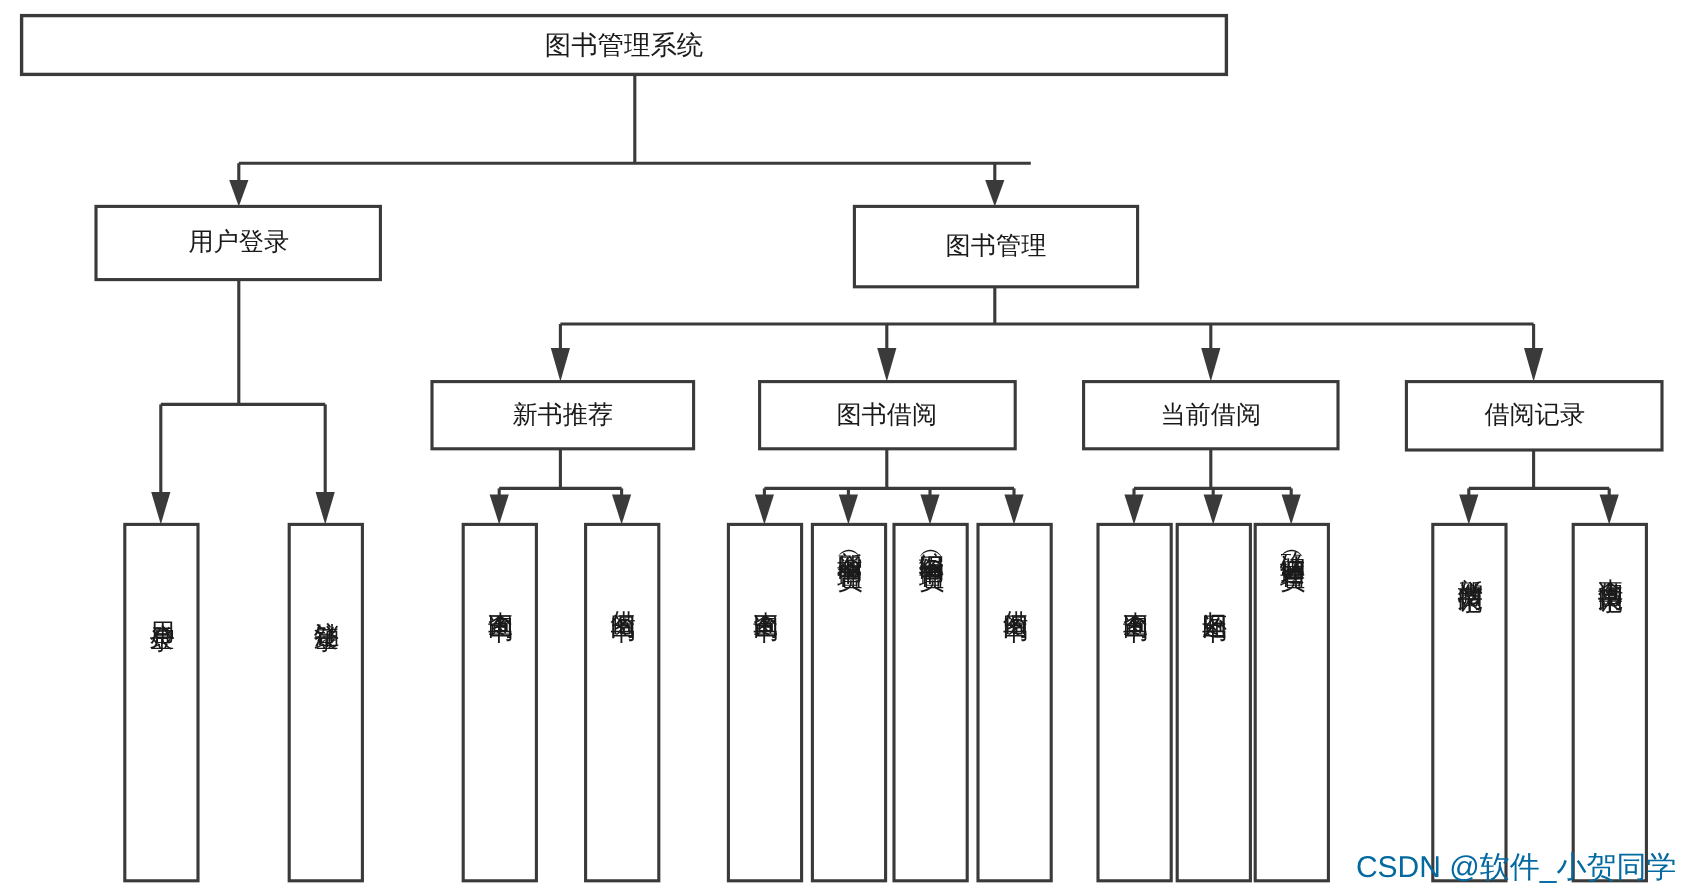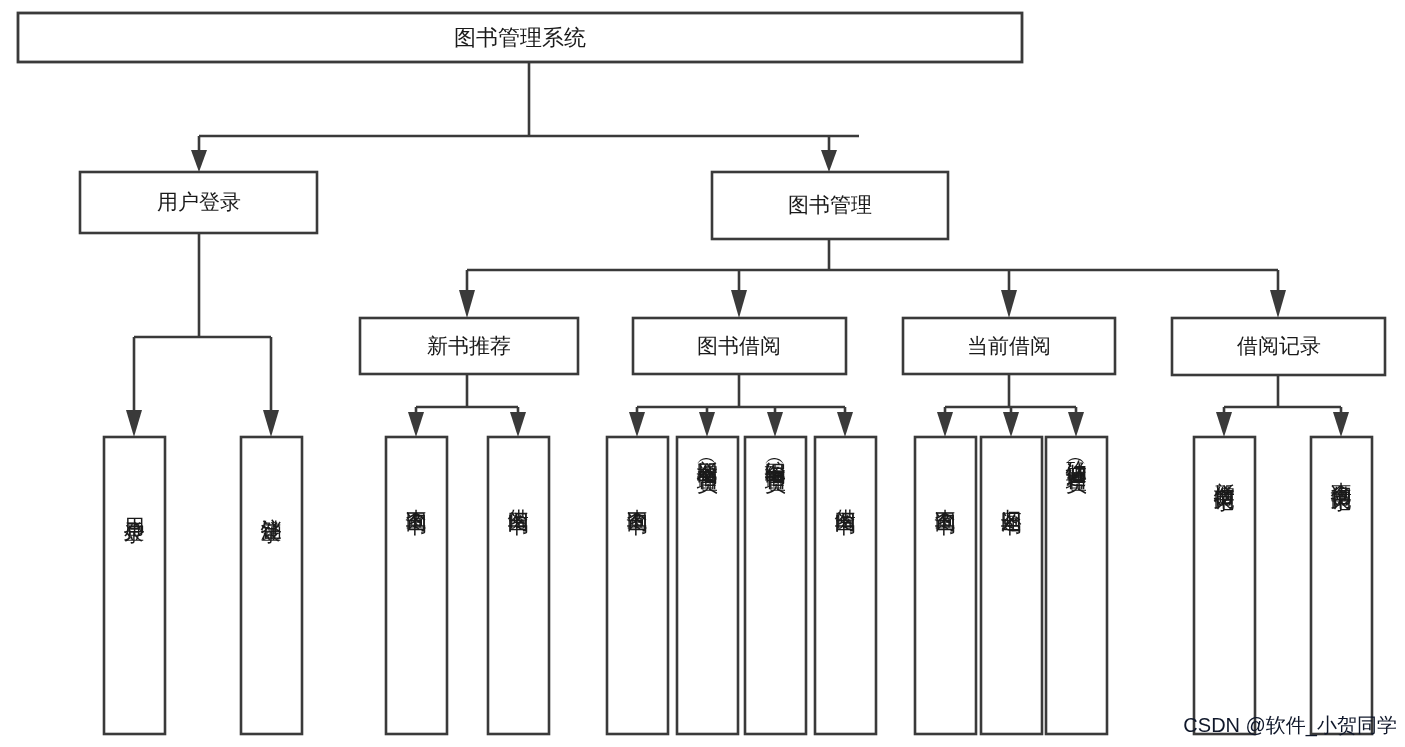--- a/index.html
+++ b/index.html
@@ -69,22 +69,22 @@
     line-height: 1.12;
     color: #1a1a1a;
     letter-spacing: 2px;
     white-space: nowrap;
   }
   .watermark {
     position: absolute;
     right: 8px;
     bottom: 8px;
     font-family: "Liberation Sans", "DejaVu Sans", sans-serif;
-    font-size: 20px;
-    color: #0f172a;
+    font-size: 25px;
+    color: #0369a1;
     white-space: nowrap;
     pointer-events: none;
     margin-left: 40px;
   }
 </style>
 </head>
 <body>
 
 <div id="diagram-root">
 

